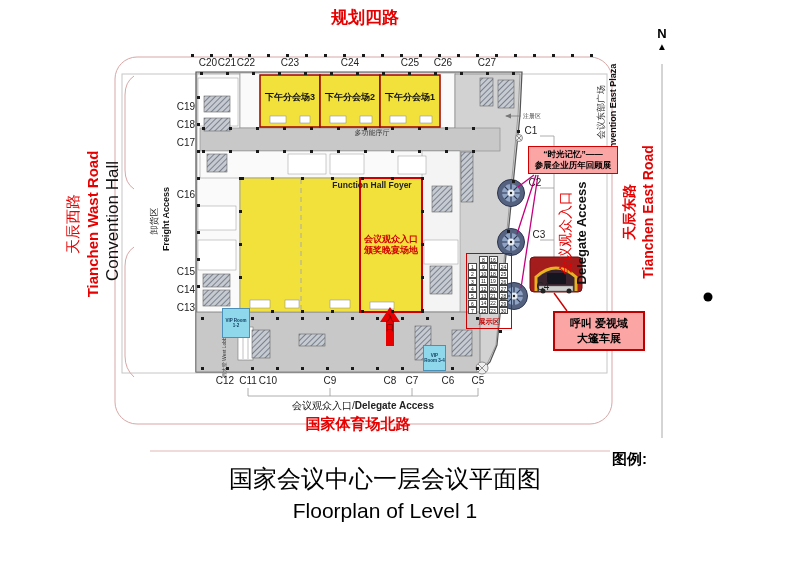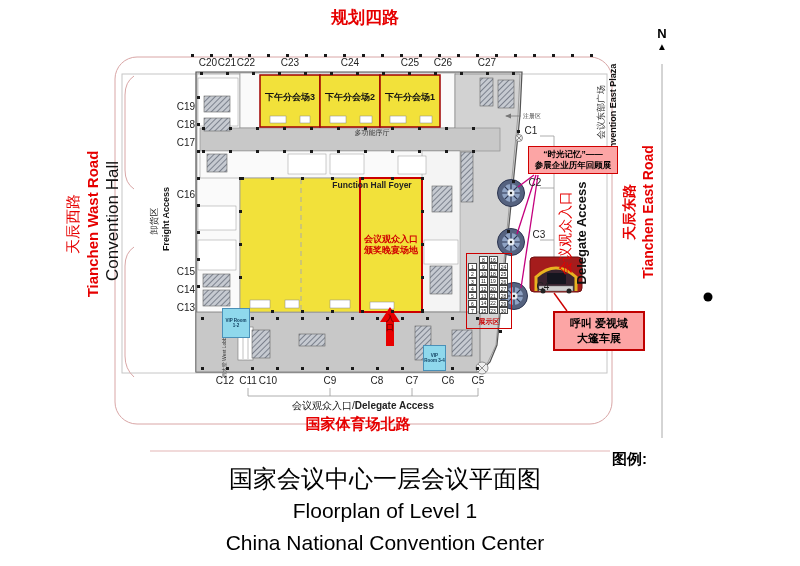--- a/index.html
+++ b/index.html
@@ -375,33 +375,32 @@
       <div class="entrance-label" style="left: 171px; top: 119px; width: 30px;">C18</div>
       <div class="entrance-label" style="left: 171px; top: 137px; width: 30px;">C17</div>
       <div class="entrance-label" style="left: 171px; top: 189px; width: 30px;">C16</div>
       <div class="entrance-label" style="left: 171px; top: 266px; width: 30px;">C15</div>
       <div class="entrance-label" style="left: 171px; top: 284px; width: 30px;">C14</div>
       <div class="entrance-label" style="left: 171px; top: 302px; width: 30px;">C13</div>
       <div class="entrance-label" style="left: 210px; top: 375px; width: 30px;">C12</div>
       <div class="entrance-label" style="left: 233px; top: 375px; width: 30px;">C11</div>
       <div class="entrance-label" style="left: 253px; top: 375px; width: 30px;">C10</div>
       <div class="entrance-label" style="left: 315px; top: 375px; width: 30px;">C9</div>
-      <div class="entrance-label" style="left: 362px; top: 375px; width: 30px;">C8</div>
+      <div class="entrance-label" style="left: 375px; top: 375px; width: 30px;">C8</div>
       <div class="entrance-label" style="left: 397px; top: 375px; width: 30px;">C7</div>
       <div class="entrance-label" style="left: 433px; top: 375px; width: 30px;">C6</div>
       <div class="entrance-label" style="left: 463px; top: 375px; width: 30px;">C5</div>
       <div class="entrance-label" style="left: 516px; top: 125px; width: 30px;">C1</div>
       <div class="entrance-label" style="left: 520px; top: 177px; width: 30px;">C2</div>
       <div class="entrance-label" style="left: 524px; top: 229px; width: 30px;">C3</div>
       <div class="entrance-label" style="left: 528px; top: 281px; width: 30px;">C4</div>
     </div>
 
   <div class="t red serif" style="left:258px;top:415px;width:200px;font-size:15px;font-weight:bold;">国家体育场北路</div>
   <div class="t" style="left:263px;top:399px;width:200px;font-size:10px;color:#222;">
     <span class="serif">会议观众入口</span><span>/</span><span style="font-weight:bold;">Delegate Access</span>
   </div>
   <div class="t" style="left:612px;top:450px;width:60px;font-size:15px;font-weight:bold;color:#000;text-align:left;">图例:</div>
 
   <div class="t serif" style="left:185px;top:463px;width:400px;font-size:24px;color:#000;">国家会议中心一层会议平面图</div>
   <div class="t" style="left:185px;top:499px;width:400px;font-size:21px;color:#000;">Floorplan of Level 1</div>
-  <div class="t" style="left:185px;top:531px;width:400px;font-size:21px;color:#000;">China National Convention Center</div>
 
 </div>
 
 </body></html>

